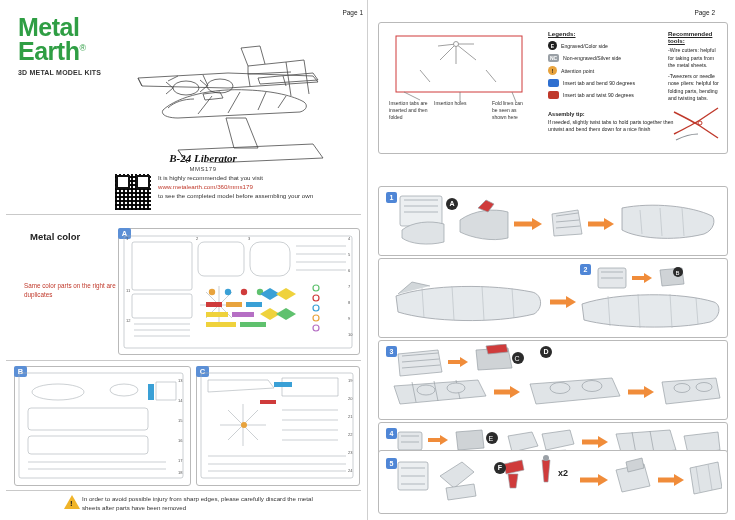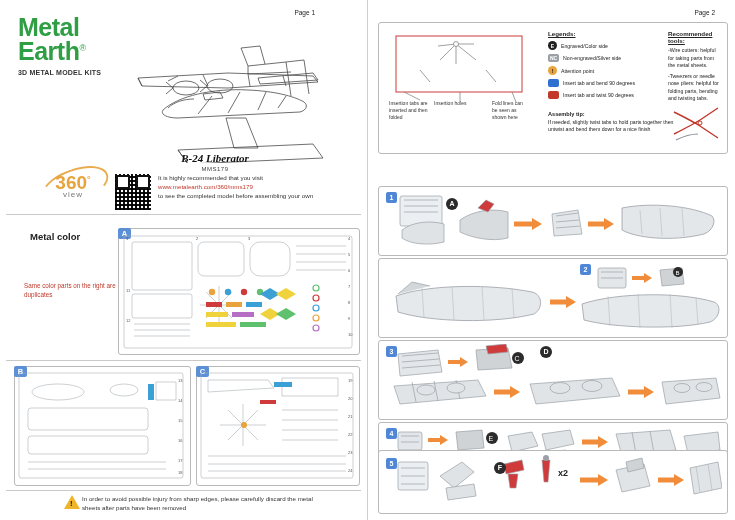--- a/index.html
+++ b/index.html
@@ -4,21 +4,21 @@
 <style>
   html,body{margin:0;padding:0;}
   body{
     width:735px;height:520px;
     background:#ffffff;
     font-family:"Liberation Sans", sans-serif;
     overflow:hidden;
     position:relative;
   }
   .page{position:absolute;top:0;}
-  #page1{left:0;width:367px;height:520px;}
+  #page1{left:0;width:367px;height:520px;padding-left:48px;}
   #page2{left:368px;width:367px;height:520px;}
   .page-label{
     position:absolute;top:9px;font-size:6.5px;color:#222;
   }
   #p1label{right:52px;}
   #p2label{right:20px;}
 
   
   .box{
     position:absolute;border:1px solid #b9b9b9;border-radius:3px;background:#fff;
@@ -34,21 +34,21 @@
   }
   .logo .l1{font-size:25px;}
   .logo .l2{font-size:25px;}
   .logo .reg{font-size:9px;vertical-align:super;font-weight:normal;}
   .logo .sub{
     margin-top:5px;font-size:7px;font-weight:bold;color:#333;letter-spacing:0.2px;
   }
 
   
   .model-title{
-    position:absolute;left:150px;top:152px;width:130px;text-align:center;
+    position:absolute;left:138px;top:152px;width:130px;text-align:center;
   }
   .model-title .name{
     font-family:"Liberation Serif", serif;font-style:italic;font-weight:bold;font-size:11px;color:#111;
   }
   .model-title .sku{font-size:6px;color:#444;margin-top:2px;letter-spacing:0.5px;}
 
   
   .badge360{
     position:absolute;left:42px;top:172px;width:62px;height:34px;text-align:center;
   }
@@ -178,25 +178,20 @@
       <path d="M90 96 L104 78 M120 95 L132 74 M150 92 L158 74 M170 90 L178 78"></path>
       <path d="M60 63 L70 58 M95 57 L100 68 M140 56 L142 68 M175 58 L178 68"></path>
     </g>
   </svg>
 
   <div class="model-title">
     <div class="name">B-24 Liberator</div>
     <div class="sku">MMS179</div>
   </div>
 
-  <div class="badge360">
-    <div class="arc"></div>
-    <div class="num"><span>360</span><span class="deg">°</span></div>
-    <div class="vw">view</div>
-  </div>
 
   <div class="qr"></div>
 
   <div class="recotext">
     <span>It is highly recommended that you visit</span><br>
     <a href="#">www.metalearth.com/360/mms179</a><br>
     <span>to see the completed model before assembling your own</span>
   </div>
 
   <div style="position:absolute;left:6px;top:214px;width:355px;border-top:1px solid #c9c9c9;"></div>

